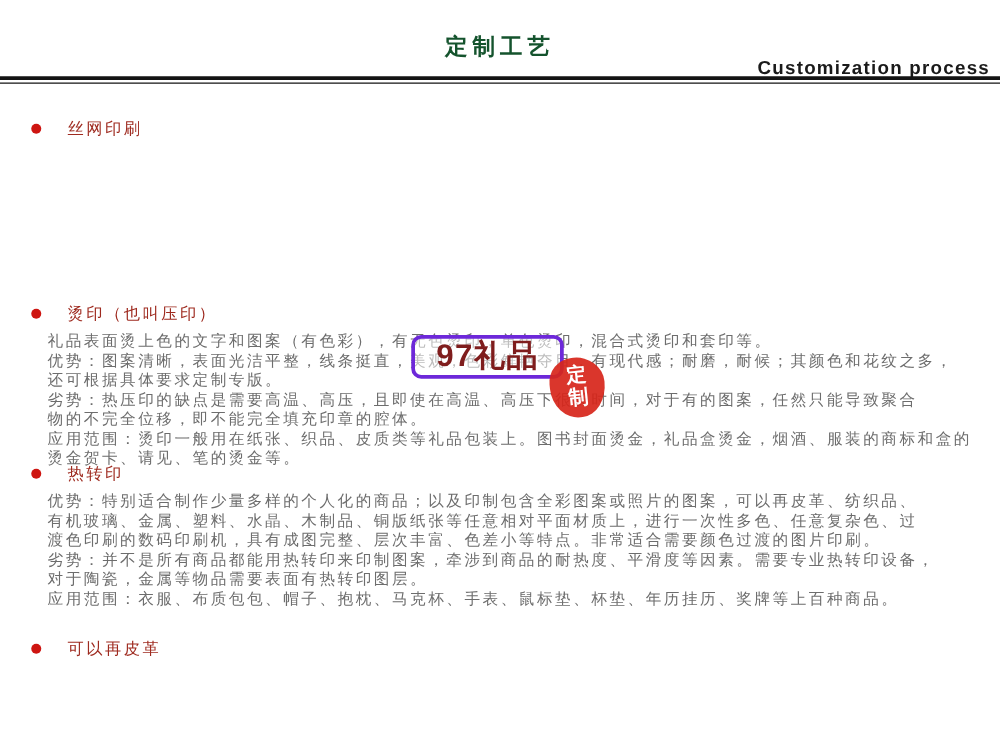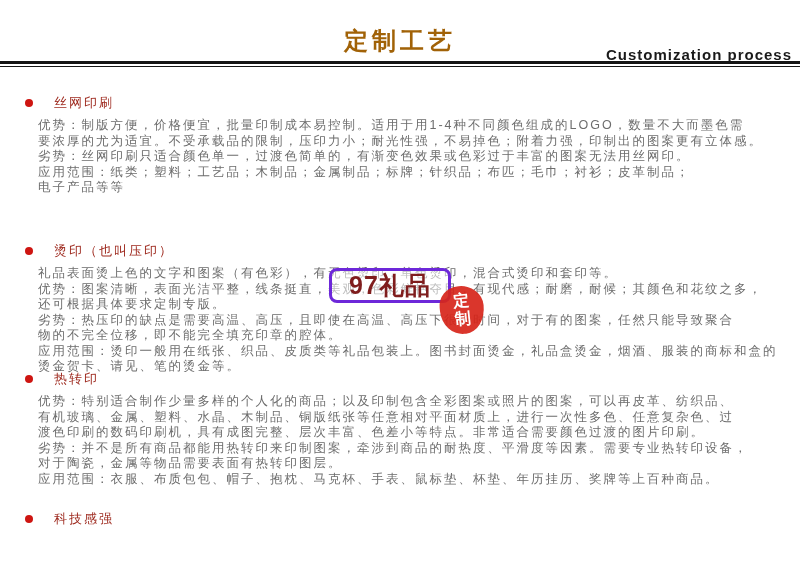--- a/index.html
+++ b/index.html
@@ -2,21 +2,21 @@
 <html><head>
 <meta charset="utf-8">
 <style>
   html,body { margin:0; padding:0; background:#fff; }
   .page {
     position:relative; width:800px; height:588px; background:#ffffff;
     font-family:"Liberation Sans","DejaVu Sans",sans-serif; overflow:hidden;
   }
   .header-title {
     position:absolute; top:25px; left:0; width:100%; text-align:center;
-    font-size:24px; font-weight:bold; letter-spacing:4px; color:#a16207;
+    font-size:18px; font-weight:bold; letter-spacing:4px; color:#14532d;
   }
   .header-subtitle {
     position:absolute; top:46px; right:8px;
     font-size:15px; font-weight:bold; letter-spacing:1px; color:#1a1a1a;
   }
   .header-rule {
     position:absolute; top:61px; left:0; width:800px; height:2px;
     border-top:3px solid #141414; border-bottom:1px solid #141414;
   }
   .section { position:absolute; left:25px; width:758px; }
@@ -59,25 +59,20 @@
 
   <div class="header-title">定制工艺</div>
   <div class="header-subtitle">Customization process</div>
   <div class="header-rule"></div>
 
   <div class="section sec1">
     <div class="section-heading">
       <span class="bullet"></span>
       <span>丝网印刷</span>
     </div>
-    <div class="section-body">优势：制版方便，价格便宜，批量印制成本易控制。适用于用1-4种不同颜色组成的LOGO，数量不大而墨色需
-要浓厚的尤为适宜。不受承载品的限制，压印力小；耐光性强，不易掉色；附着力强，印制出的图案更有立体感。
-劣势：丝网印刷只适合颜色单一，过渡色简单的，有渐变色效果或色彩过于丰富的图案无法用丝网印。
-应用范围：纸类；塑料；工艺品；木制品；金属制品；标牌；针织品；布匹；毛巾；衬衫；皮革制品；
-电子产品等等</div>
   </div>
 
   <div class="section sec2">
     <div class="section-heading">
       <span class="bullet"></span>
       <span>烫印（也叫压印）</span>
     </div>
     <div class="section-body">礼品表面烫上色的文字和图案（有色彩），有无色烫印，单色烫印，混合式烫印和套印等。
 优势：图案清晰，表面光洁平整，线条挺直，美观，色彩鲜艳夺目，有现代感；耐磨，耐候；其颜色和花纹之多，
 还可根据具体要求定制专版。
@@ -96,21 +91,21 @@
 有机玻璃、金属、塑料、水晶、木制品、铜版纸张等任意相对平面材质上，进行一次性多色、任意复杂色、过
 渡色印刷的数码印刷机，具有成图完整、层次丰富、色差小等特点。非常适合需要颜色过渡的图片印刷。
 劣势：并不是所有商品都能用热转印来印制图案，牵涉到商品的耐热度、平滑度等因素。需要专业热转印设备，
 对于陶瓷，金属等物品需要表面有热转印图层。
 应用范围：衣服、布质包包、帽子、抱枕、马克杯、手表、鼠标垫、杯垫、年历挂历、奖牌等上百种商品。</div>
   </div>
 
   <div class="section sec4">
     <div class="section-heading">
       <span class="bullet"></span>
-      <span>科技感强</span>
+      <span>可以再皮革</span>
     </div>
   </div>
 
   <div class="wm-badge">97礼品</div>
   <div class="wm-seal">
     <span>定</span>
     <span>制</span>
   </div>
 
 </div>

